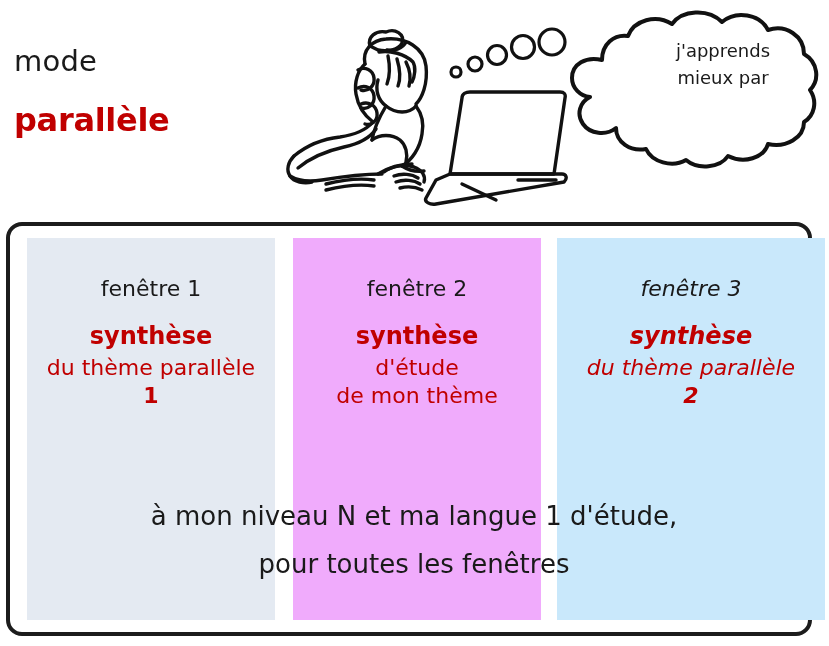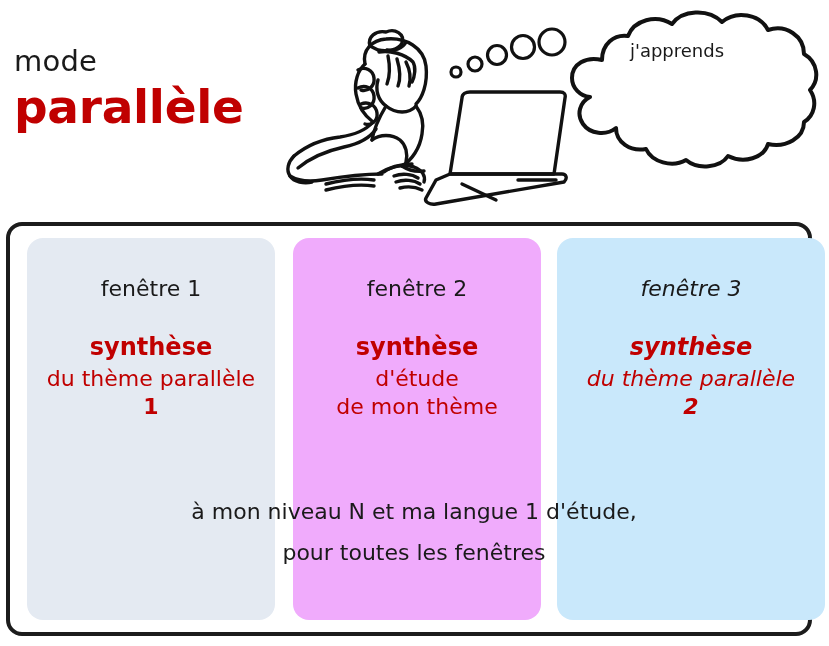--- a/index.html
+++ b/index.html
@@ -23,22 +23,22 @@
   }
   #mode-label {
     position: absolute;
     left: 14px; top: 44px;
     font-size: 29px;
     color: #1a1a1a;
     letter-spacing: 0.2px;
   }
   #mode-title {
     position: absolute;
-    left: 14px; top: 83px;
-    font-size: 47px;
+    left: 14px; top: 104px;
+    font-size: 32px;
     font-weight: bold;
     color: #c00000;
     letter-spacing: -0.3px;
     line-height: 1;
   }
 
   
   #illustration {
     position: absolute;
     left: 266px; top: 4px;
@@ -54,21 +54,21 @@
   }
 
   
   #thought-cloud {
     position: absolute;
     left: 556px; top: 2px;
     width: 272px; height: 168px;
   }
   #cloud-text {
     position: absolute;
-    left: 594px; top: 38px;
+    left: 640px; top: 38px;
     width: 166px;
     text-align: center;
     font-size: 18px;
     color: #1a1a1a;
     line-height: 1.48;
   }
 
   
   #window-container {
     position: absolute;
@@ -78,39 +78,38 @@
     border-radius: 16px;
     box-sizing: border-box;
     background: #ffffff;
   }
 
   
   .panel {
     position: absolute;
     top: 238px;
     height: 382px;
-    border-radius: 16px;
   }
   #panel-1 { left: 27px;  width: 248px; background: #e4eaf2; }
   #panel-2 { left: 293px; width: 248px; background: #d4f1f4; }
   #panel-3 { left: 557px; width: 268px; background: #c9e8fb; font-style: italic; }
 
   .panel-inner {
     position: absolute;
     left: 0; top: 0;
     width: 100%;
     text-align: center;
   }
   .panel-window-label {
     margin-top: 38px;
     font-size: 22px;
     color: #1a1a1a;
   }
   .panel-synthese {
-    margin-top: 32px;
+    margin-top: 21px;
     font-size: 24px;
     font-weight: bold;
     color: #c00000;
   }
   .panel-sub {
     margin-top: 4px;
     font-size: 22px;
     color: #c00000;
     line-height: 1.28;
   }
@@ -121,21 +120,21 @@
   .panel-sub .plain-line {
     display: block;
   }
 
   
   #footer-note {
     position: absolute;
     left: 27px; top: 492px;
     width: 774px;
     text-align: center;
-    font-size: 22px;
+    font-size: 26px;
     color: #1a1a1a;
     line-height: 1.85;
     pointer-events: none;
   }
   #footer-note .line { display: block; }
 </style>
 </head>
 <body>
 
 <div id="header-area">
@@ -223,20 +222,21 @@
                C248 34 230 22 212 28
                C204 12 180 8 166 20
                C152 6 126 8 116 22
                C100 12 78 18 72 34
                C58 32 46 42 46 58 Z"></path>
     </svg>
   </div>
 
   <div id="cloud-text">
     <div>j'apprends</div>
+    <div>mieux par</div>
   </div>
 </div>
 
 <div id="window-container"></div>
 
 <div class="panel" id="panel-1" style="background: rgb(228, 234, 242);">
   <div class="panel-inner">
     <div class="panel-window-label">fenêtre 1</div>
     <div class="panel-synthese">synthèse</div>
     <div class="panel-sub">

